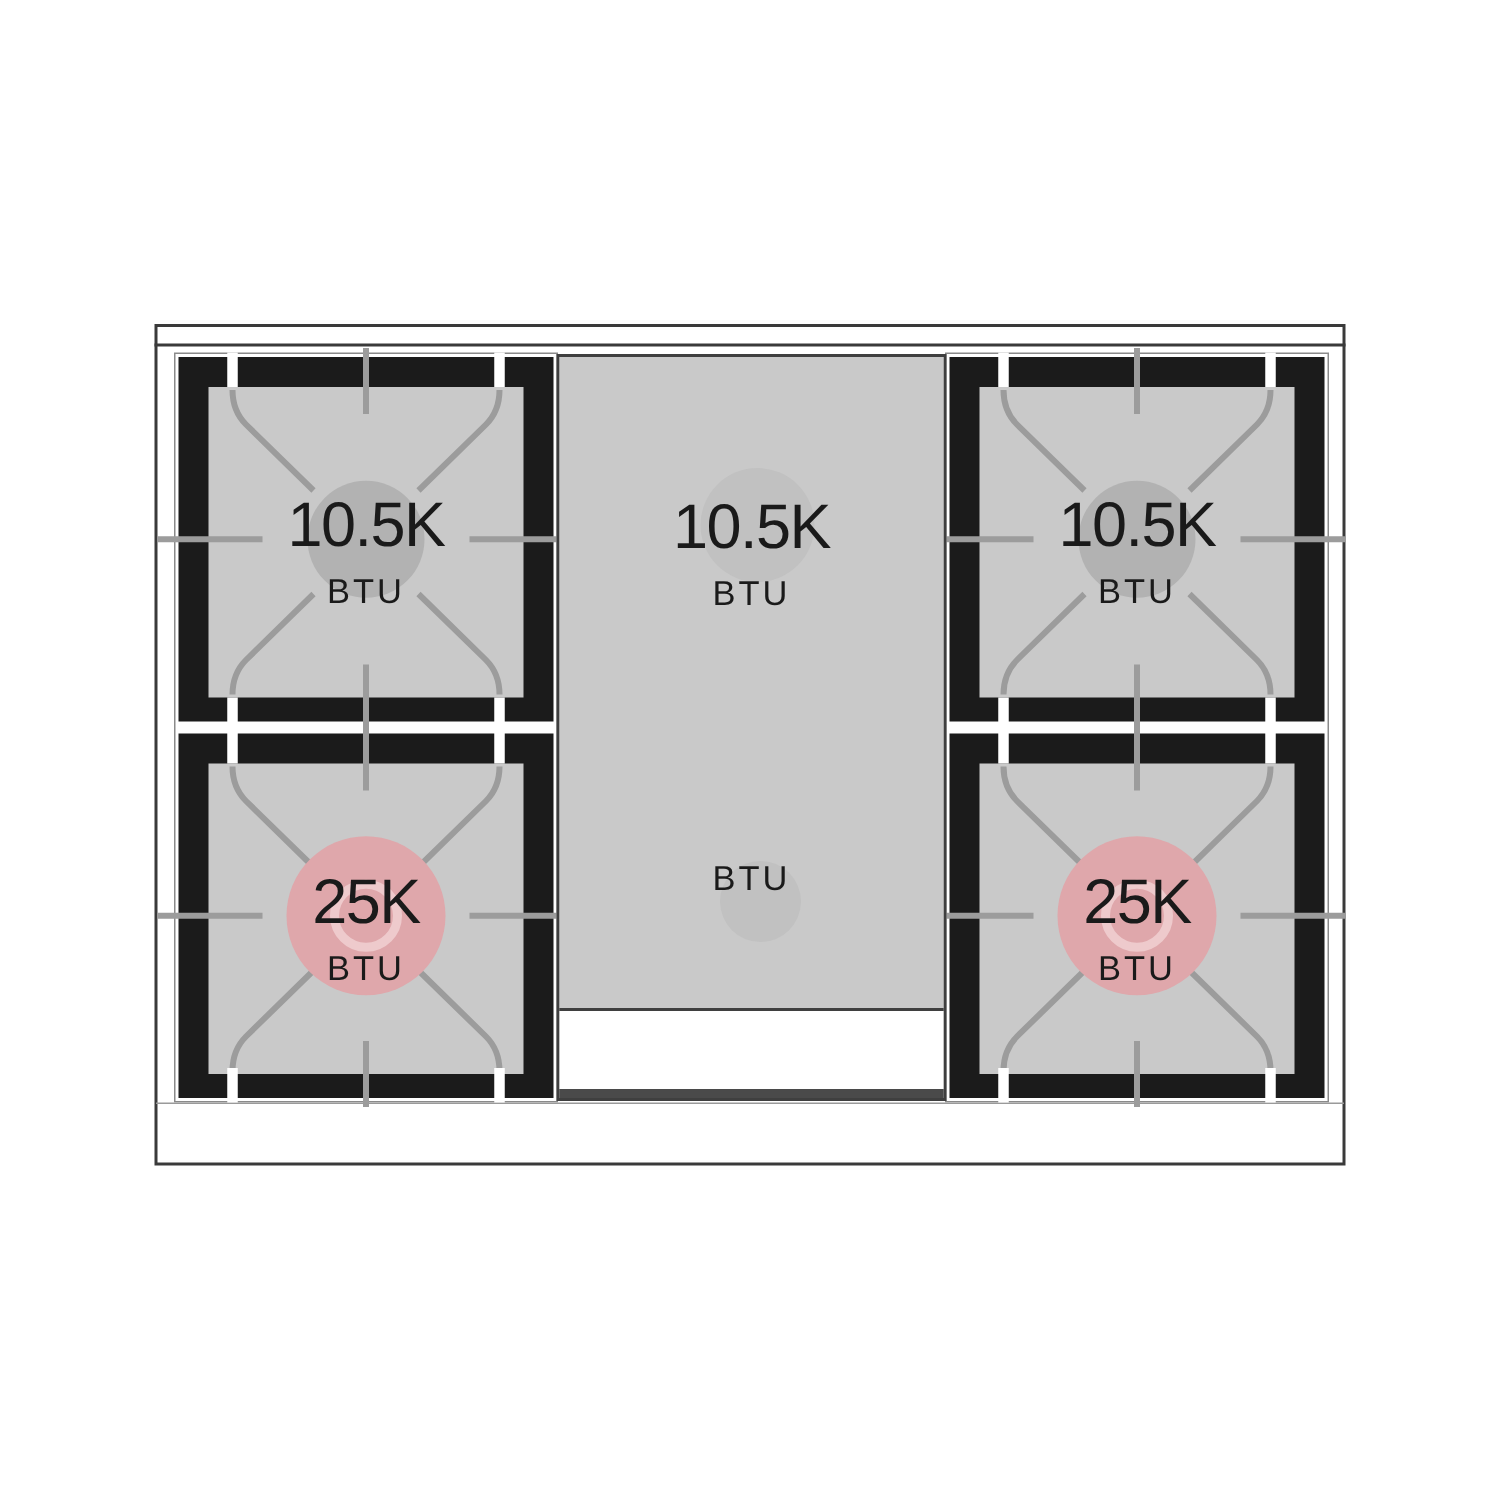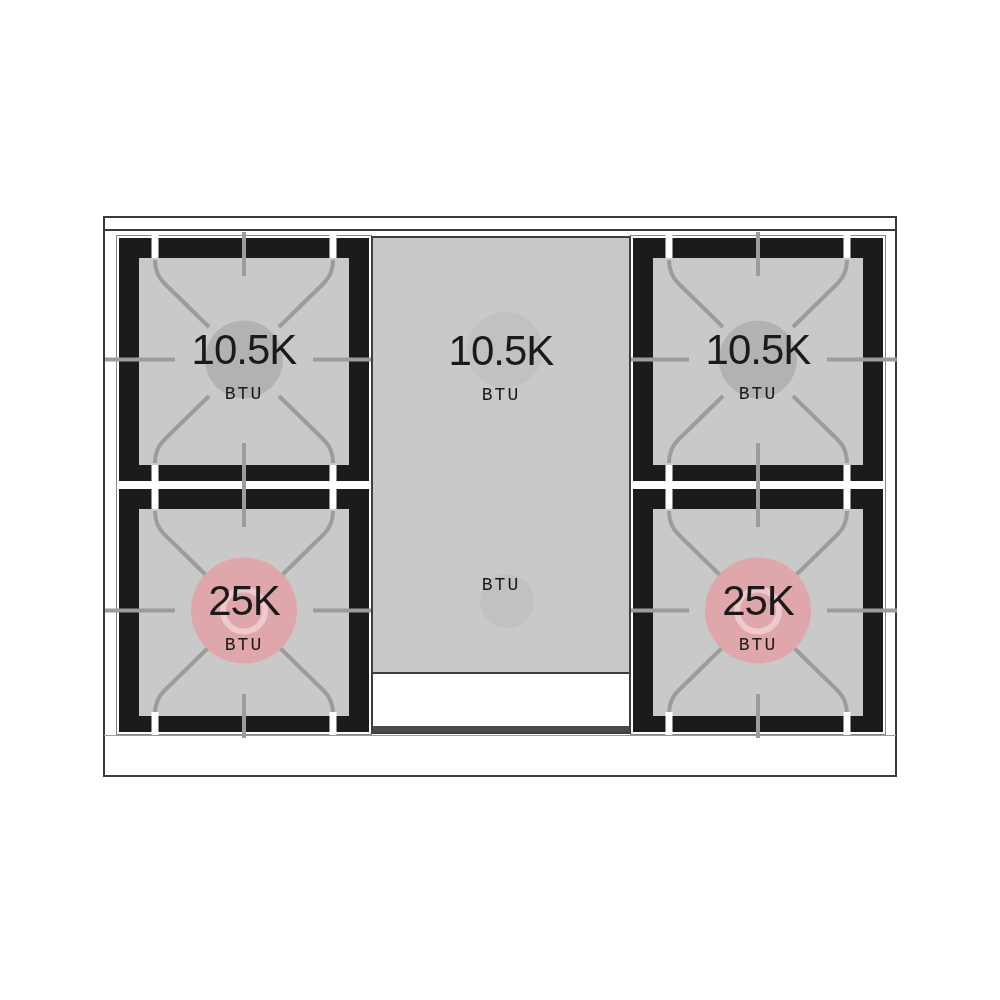--- a/index.html
+++ b/index.html
@@ -25,21 +25,21 @@
                  border:2px solid #3f3f3f;box-sizing:border-box;background:#c9c9c9;}
   .panel-gray{position:absolute;left:0;top:0;width:256px;height:434px;background:#c9c9c9;}
   .panel-divider{position:absolute;left:0;top:434px;width:256px;height:2px;background:#3f3f3f;}
   .panel-white{position:absolute;left:0;top:436px;width:256px;height:52px;background:#ffffff;}
   .panel-bar{position:absolute;left:0;top:488px;width:256px;height:6px;background:#4a4a4a;}
   .cap-circle{position:absolute;border-radius:50%;}
 
   
   .burner-label{position:absolute;width:250px;text-align:center;z-index:5;color:#1a1a1a;}
   .burner-label .val{display:block;font-size:42px;line-height:58px;letter-spacing:-1px;}
-  .burner-label .unit{display:block;font-size:18px;line-height:30px;letter-spacing:2px;font-family:Liberation Mono, monospace;}
+  .burner-label .unit{display:block;font-size:23px;line-height:30px;letter-spacing:2px;}
   .center-label{width:256px;}
 </style>
 </head>
 <body>
 
 <div class="stage">
 
   <div class="abs range-outline"></div>
   <div class="abs backguard-line"></div>
   <div class="abs front-edge-line"></div>

